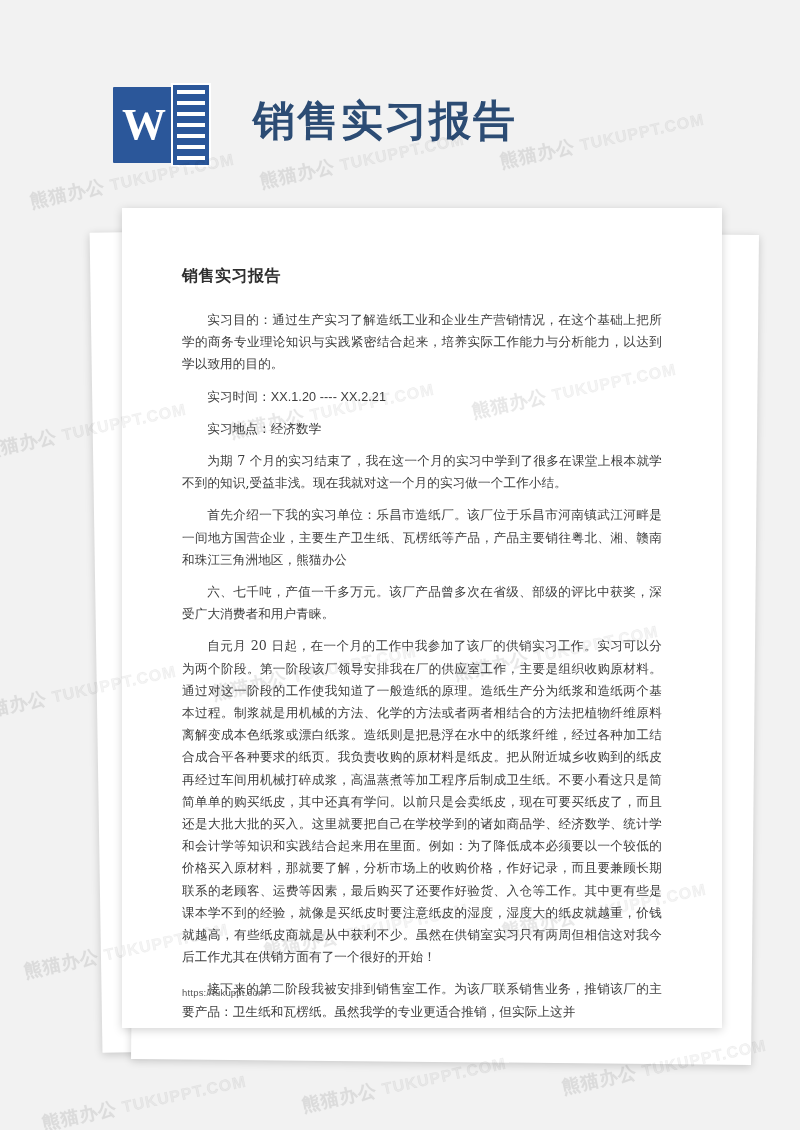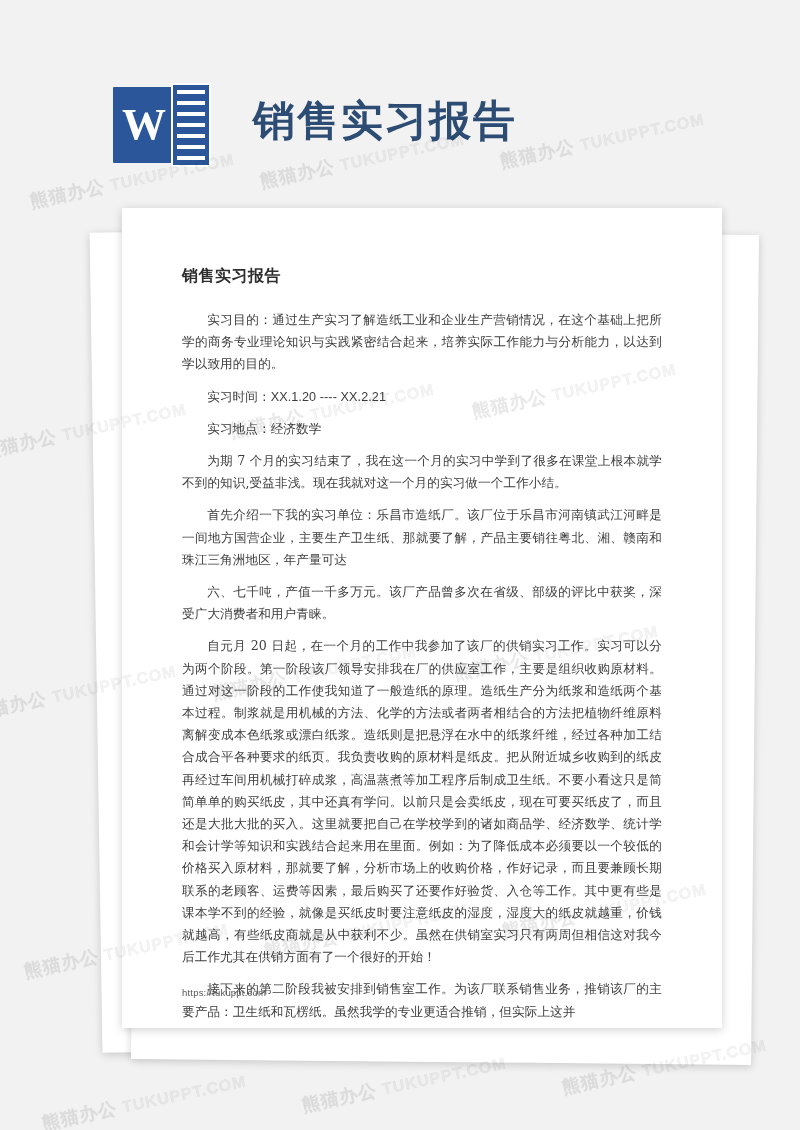--- a/index.html
+++ b/index.html
@@ -221,21 +221,21 @@
   <div class="page page-back-bottom"></div>
 
   <div class="page page-main">
     <div class="doc-body">
       <div class="doc-title">销售实习报告</div>
 
       <p class="doc-p">实习目的：通过生产实习了解造纸工业和企业生产营销情况，在这个基础上把所学的商务专业理论知识与实践紧密结合起来，培养实际工作能力与分析能力，以达到学以致用的目的。</p>
       <p class="doc-p mono-val">实习时间：XX.1.20 ---- XX.2.21</p>
       <p class="doc-p">实习地点：经济数学</p>
       <p class="doc-p">为期 7 个月的实习结束了，我在这一个月的实习中学到了很多在课堂上根本就学不到的知识,受益非浅。现在我就对这一个月的实习做一个工作小结。</p>
-      <p class="doc-p">首先介绍一下我的实习单位：乐昌市造纸厂。该厂位于乐昌市河南镇武江河畔是一间地方国营企业，主要生产卫生纸、那就要了解，产品主要销往粤北、湘、赣南和珠江三角洲地区，年产量可达</p>
+      <p class="doc-p">首先介绍一下我的实习单位：乐昌市造纸厂。该厂位于乐昌市河南镇武江河畔是一间地方国营企业，主要生产卫生纸、瓦楞纸等产品，产品主要销往粤北、湘、赣南和珠江三角洲地区，熊猫办公</p>
       <p class="doc-p">六、七千吨，产值一千多万元。该厂产品曾多次在省级、部级的评比中获奖，深受广大消费者和用户青睐。</p>
       <p class="doc-p">自元月 20 日起，在一个月的工作中我参加了该厂的供销实习工作。实习可以分为两个阶段。第一阶段该厂领导安排我在厂的供应室工作，主要是组织收购原材料。通过对这一阶段的工作使我知道了一般造纸的原理。造纸生产分为纸浆和造纸两个基本过程。制浆就是用机械的方法、化学的方法或者两者相结合的方法把植物纤维原料离解变成本色纸浆或漂白纸浆。造纸则是把悬浮在水中的纸浆纤维，经过各种加工结合成合平各种要求的纸页。我负责收购的原材料是纸皮。把从附近城乡收购到的纸皮再经过车间用机械打碎成浆，高温蒸煮等加工程序后制成卫生纸。不要小看这只是简简单单的购买纸皮，其中还真有学问。以前只是会卖纸皮，现在可要买纸皮了，而且还是大批大批的买入。这里就要把自己在学校学到的诸如商品学、经济数学、统计学和会计学等知识和实践结合起来用在里面。例如：为了降低成本必须要以一个较低的价格买入原材料，那就要了解，分析市场上的收购价格，作好记录，而且要兼顾长期联系的老顾客、运费等因素，最后购买了还要作好验货、入仓等工作。其中更有些是课本学不到的经验，就像是买纸皮时要注意纸皮的湿度，湿度大的纸皮就越重，价钱就越高，有些纸皮商就是从中获利不少。虽然在供销室实习只有两周但相信这对我今后工作尤其在供销方面有了一个很好的开始！</p>
       <p class="doc-p">接下来的第二阶段我被安排到销售室工作。为该厂联系销售业务，推销该厂的主要产品：卫生纸和瓦楞纸。虽然我学的专业更适合推销，但实际上这并</p>
     </div>
     <div class="doc-footer">https://tukuppt.com</div>
   </div>
 
 </div>
 
 </body></html>

